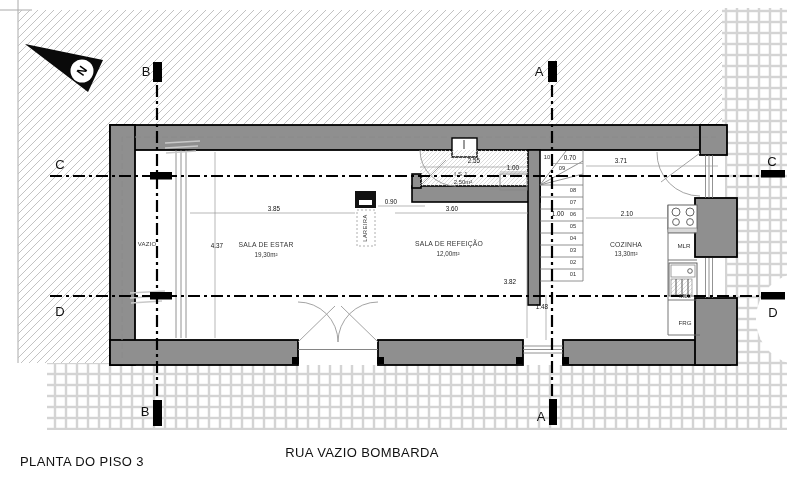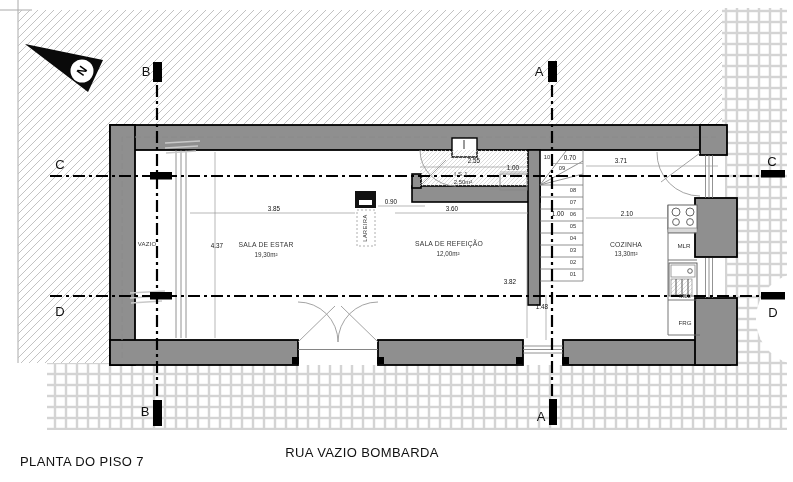--- a/index.html
+++ b/index.html
@@ -260,16 +260,16 @@
 <div class="lbl step" style="left:562px;top:169px;">09</div>
 <div class="lbl step" style="left:573px;top:191px;">08</div>
 <div class="lbl step" style="left:573px;top:203px;">07</div>
 <div class="lbl step" style="left:573px;top:215px;">06</div>
 <div class="lbl step" style="left:573px;top:227px;">05</div>
 <div class="lbl step" style="left:573px;top:239px;">04</div>
 <div class="lbl step" style="left:573px;top:251px;">03</div>
 <div class="lbl step" style="left:573px;top:263px;">02</div>
 <div class="lbl step" style="left:573px;top:275px;">01</div>
 
-<div class="lbl big left-anchor" style="left:20px;top:461px;">PLANTA DO PISO 7</div>
+<div class="lbl big left-anchor" style="left:20px;top:461px;">PLANTA DO PISO 3</div>
 <div class="lbl big" style="left:362px;top:452px;">RUA VAZIO BOMBARDA</div>
 
 </div>
 
 </body></html>

